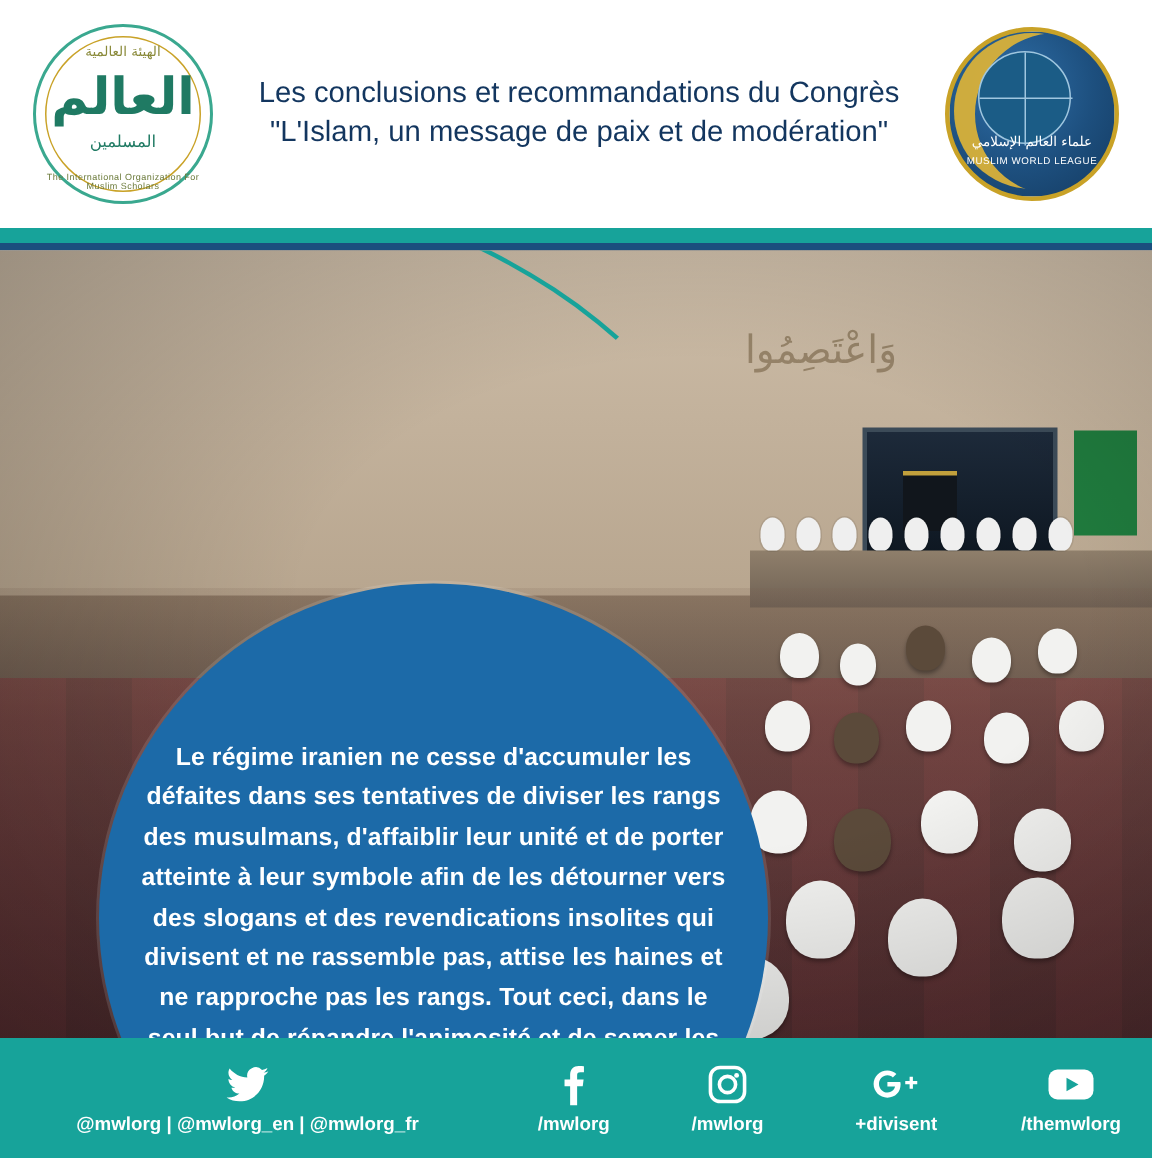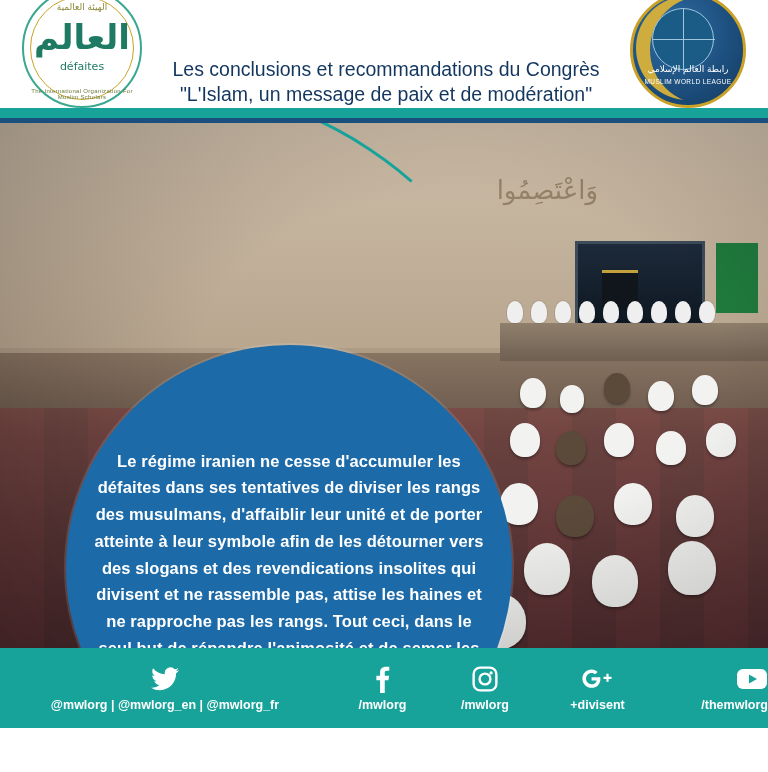--- a/index.html
+++ b/index.html
@@ -6,22 +6,22 @@
   body {
     width:768px; height:772px;
     font-family:"Liberation Sans", sans-serif;
     background:#ffffff;
     overflow:hidden;
   }
   .poster { position:relative; width:768px; height:772px; background:#fff; }
 
   
   .header {
-    position:relative; height:108px; background:#ffffff;
-    display:flex; align-items:flex-end; justify-content:space-between;
+    position:relative; height:152px; background:#ffffff;
+    display:flex; align-items:center; justify-content:space-between;
     padding:0 22px;
   }
   .logo-left { width:120px; height:120px; position:relative; flex:0 0 auto; }
   .logo-left .ring {
     position:absolute; inset:0; border-radius:50%;
     border:2px solid #3aa88f;
   }
   .logo-left .ring2 {
     position:absolute; left:8px; top:8px; right:8px; bottom:8px;
     border-radius:50%; border:1px solid #c9a227;
@@ -187,49 +187,49 @@
     position:relative; height:80px; background:#17a39a; color:#fff;
     display:flex; align-items:center;
   }
   .fi { display:flex; flex-direction:column; align-items:center; justify-content:center; }
   .fi .ico { height:30px; display:flex; align-items:center; justify-content:center; }
   .fi .lbl { font-size:12.5px; margin-top:4px; white-space:nowrap;font-weight:bold; }
   .f-twitter { width:330px; }
   .f-fb      { width:105px; }
   .f-ig      { width:100px; }
   .f-gp      { width:125px; }
-  .f-yt      { width:108px;align-items:flex-end; }
+  .f-yt      { width:108px; }
   svg { display:block; }
 </style>
 </head>
 <body>
 
 <div class="poster">
 
   <div class="header">
 
     <div class="logo-left">
       <div class="ring"></div>
       <div class="ring2"></div>
       <div class="ar-top">الهيئة العالمية</div>
       <div class="ar">العالم</div>
-      <div class="ar-small">défaites</div>
+      <div class="ar-small">المسلمين</div>
       <div class="en-arc">The International Organization For Muslim Scholars</div>
     </div>
 
     <div class="title-block">
       <div class="title-line1">Les conclusions et recommandations du Congrès</div>
       <div class="title-line2">"L'Islam, un message de paix et de modération"</div>
     </div>
 
     <div class="logo-right">
       <div class="disc"></div>
       <div class="crescent"></div>
       <div class="globe"></div>
-      <div class="ar-txt">رابطة العالم الإسلامي</div>
+      <div class="ar-txt">علماء العالم الإسلامي</div>
       <div class="en-txt">MUSLIM WORLD LEAGUE</div>
     </div>
   </div>
 
   <div class="band-teal"></div>
   <div class="band-navy"></div>
 
   <div class="photo">
     <div class="hall"></div>
     <div class="wall"></div>

